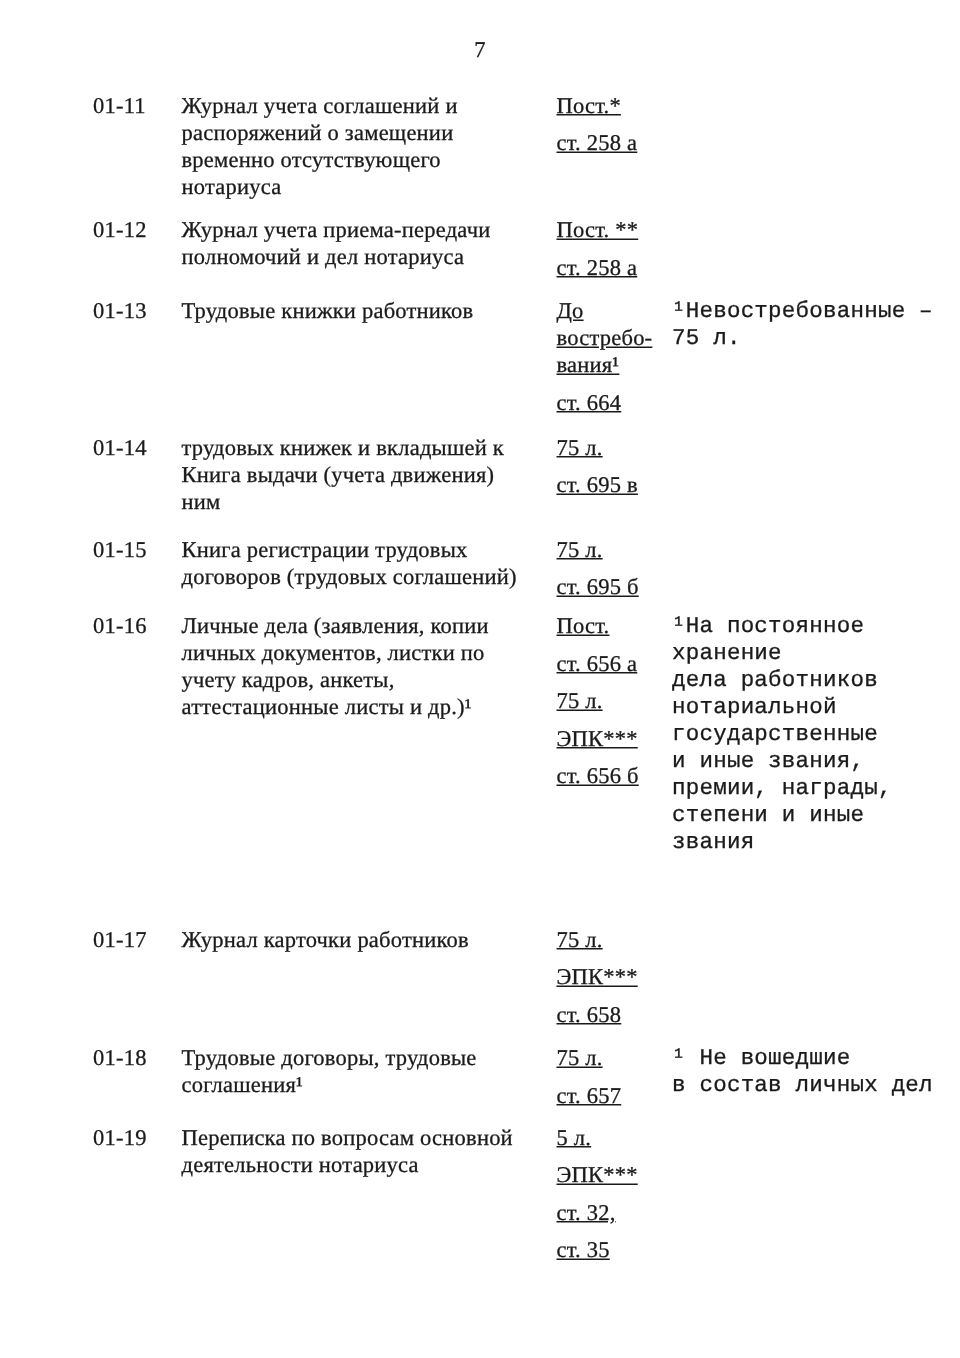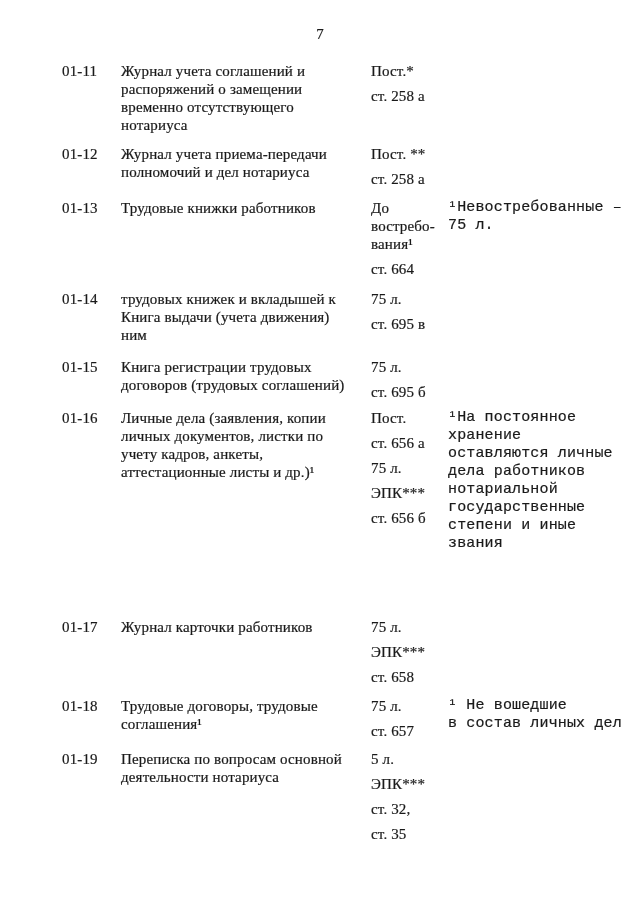--- a/index.html
+++ b/index.html
@@ -39,21 +39,21 @@
   .table .row:nth-child(8) { top: 697px; }
   .table .row:nth-child(9) { top: 750px; }
 
   .col { position: absolute; top: 0; }
   .col-index { left: 62px; width: 55px; }
   .col-title { left: 121px; width: 232px; }
   .col-term  { left: 371px; width: 76px; }
   .col-note  { left: 448px; width: 155px; font-family: Liberation Mono, monospace; }
 
   .line { line-height: 18px; white-space: nowrap; }
-  .seg { margin-bottom: 7px; }
+  .seg { margin-bottom: 7px; text-decoration: underline; }
   .seg:last-child { margin-bottom: 0; }
 </style>
 </head>
 <body>
 
 <div class="page">
   <div class="page-number">7</div>
   <div class="table" id="rows">
       <div class="row">
         <div class="col col-index">
@@ -171,24 +171,25 @@
           <div class="seg">
             <div class="line">ЭПК***</div>
           </div>
           <div class="seg">
             <div class="line">ст. 656 б</div>
           </div>
         </div>
         <div class="col col-note">
           <div class="line">¹На постоянное</div>
           <div class="line">хранение</div>
-          <div class="line">оставляются личные</div>
           <div class="line">дела работников</div>
           <div class="line">нотариальной</div>
           <div class="line">государственные</div>
+          <div class="line">и иные звания,</div>
+          <div class="line">премии, награды,</div>
           <div class="line">степени и иные</div>
           <div class="line">звания</div>
         </div>
       </div>
       <div class="row">
         <div class="col col-index">
           <div class="line">01-17</div>
         </div>
         <div class="col col-title">
           <div class="line">Журнал карточки работников</div>

